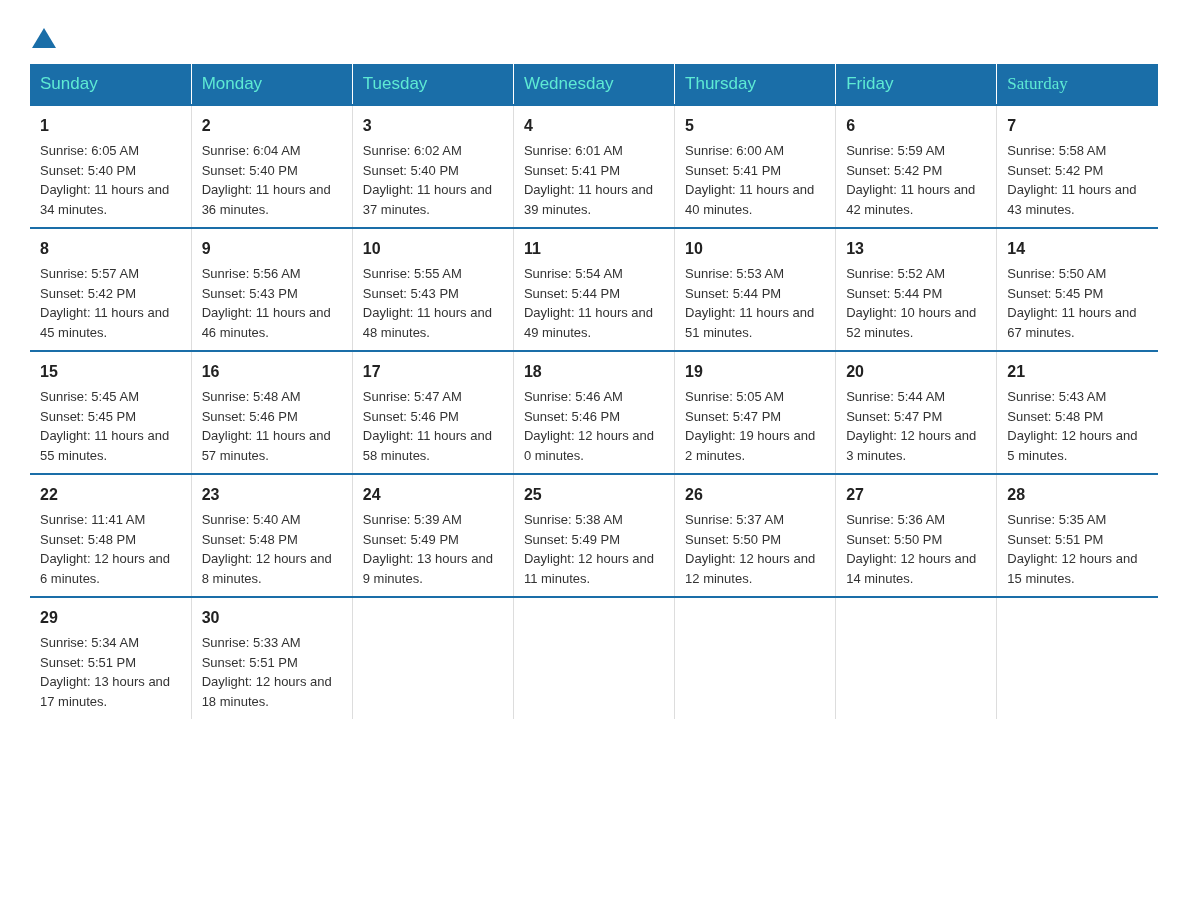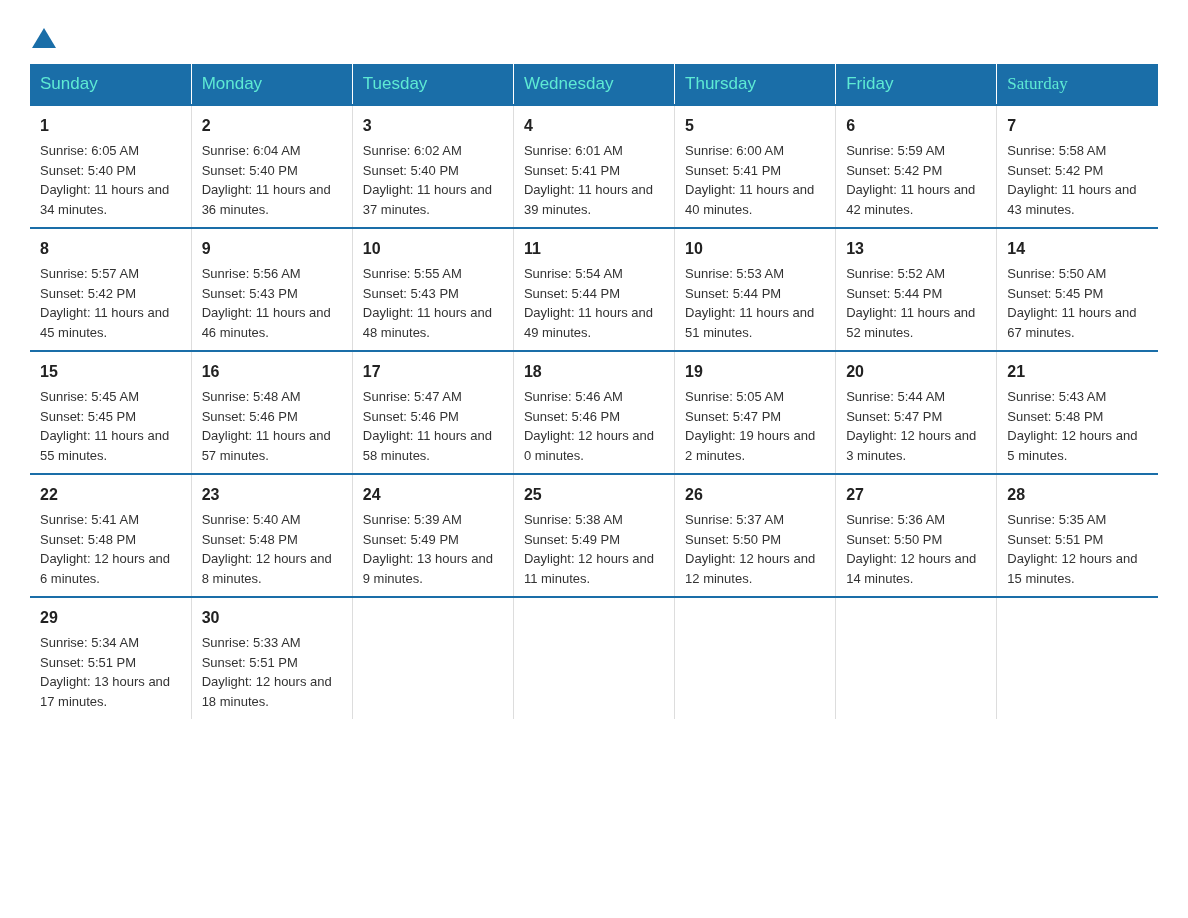--- a/index.html
+++ b/index.html
@@ -203,21 +203,21 @@
         <td>
           <div class="day-number">10</div>
         <div class="day-info">Sunrise: 5:53 AM</div>
         <div class="day-info">Sunset: 5:44 PM</div>
         <div class="day-info">Daylight: 11 hours and 51 minutes.</div>
         </td>
         <td>
           <div class="day-number">13</div>
         <div class="day-info">Sunrise: 5:52 AM</div>
         <div class="day-info">Sunset: 5:44 PM</div>
-        <div class="day-info">Daylight: 11 hours and 52 minutes.</div>
+        <div class="day-info">Daylight: 10 hours and 52 minutes.</div>
         </td>
         <td>
           <div class="day-number">14</div>
         <div class="day-info">Sunrise: 5:50 AM</div>
         <div class="day-info">Sunset: 5:45 PM</div>
         <div class="day-info">Daylight: 11 hours and 67 minutes.</div>
         </td>
       </tr>
       <tr>
         <td>
@@ -259,21 +259,21 @@
         <td>
           <div class="day-number">21</div>
         <div class="day-info">Sunrise: 5:43 AM</div>
         <div class="day-info">Sunset: 5:48 PM</div>
         <div class="day-info">Daylight: 12 hours and 5 minutes.</div>
         </td>
       </tr>
       <tr>
         <td>
           <div class="day-number">22</div>
-        <div class="day-info">Sunrise: 5:41 AM</div>
+        <div class="day-info">Sunrise: 11:41 AM</div>
         <div class="day-info">Sunset: 5:48 PM</div>
         <div class="day-info">Daylight: 12 hours and 6 minutes.</div>
         </td>
         <td>
           <div class="day-number">23</div>
         <div class="day-info">Sunrise: 5:40 AM</div>
         <div class="day-info">Sunset: 5:48 PM</div>
         <div class="day-info">Daylight: 12 hours and 8 minutes.</div>
         </td>
         <td>

